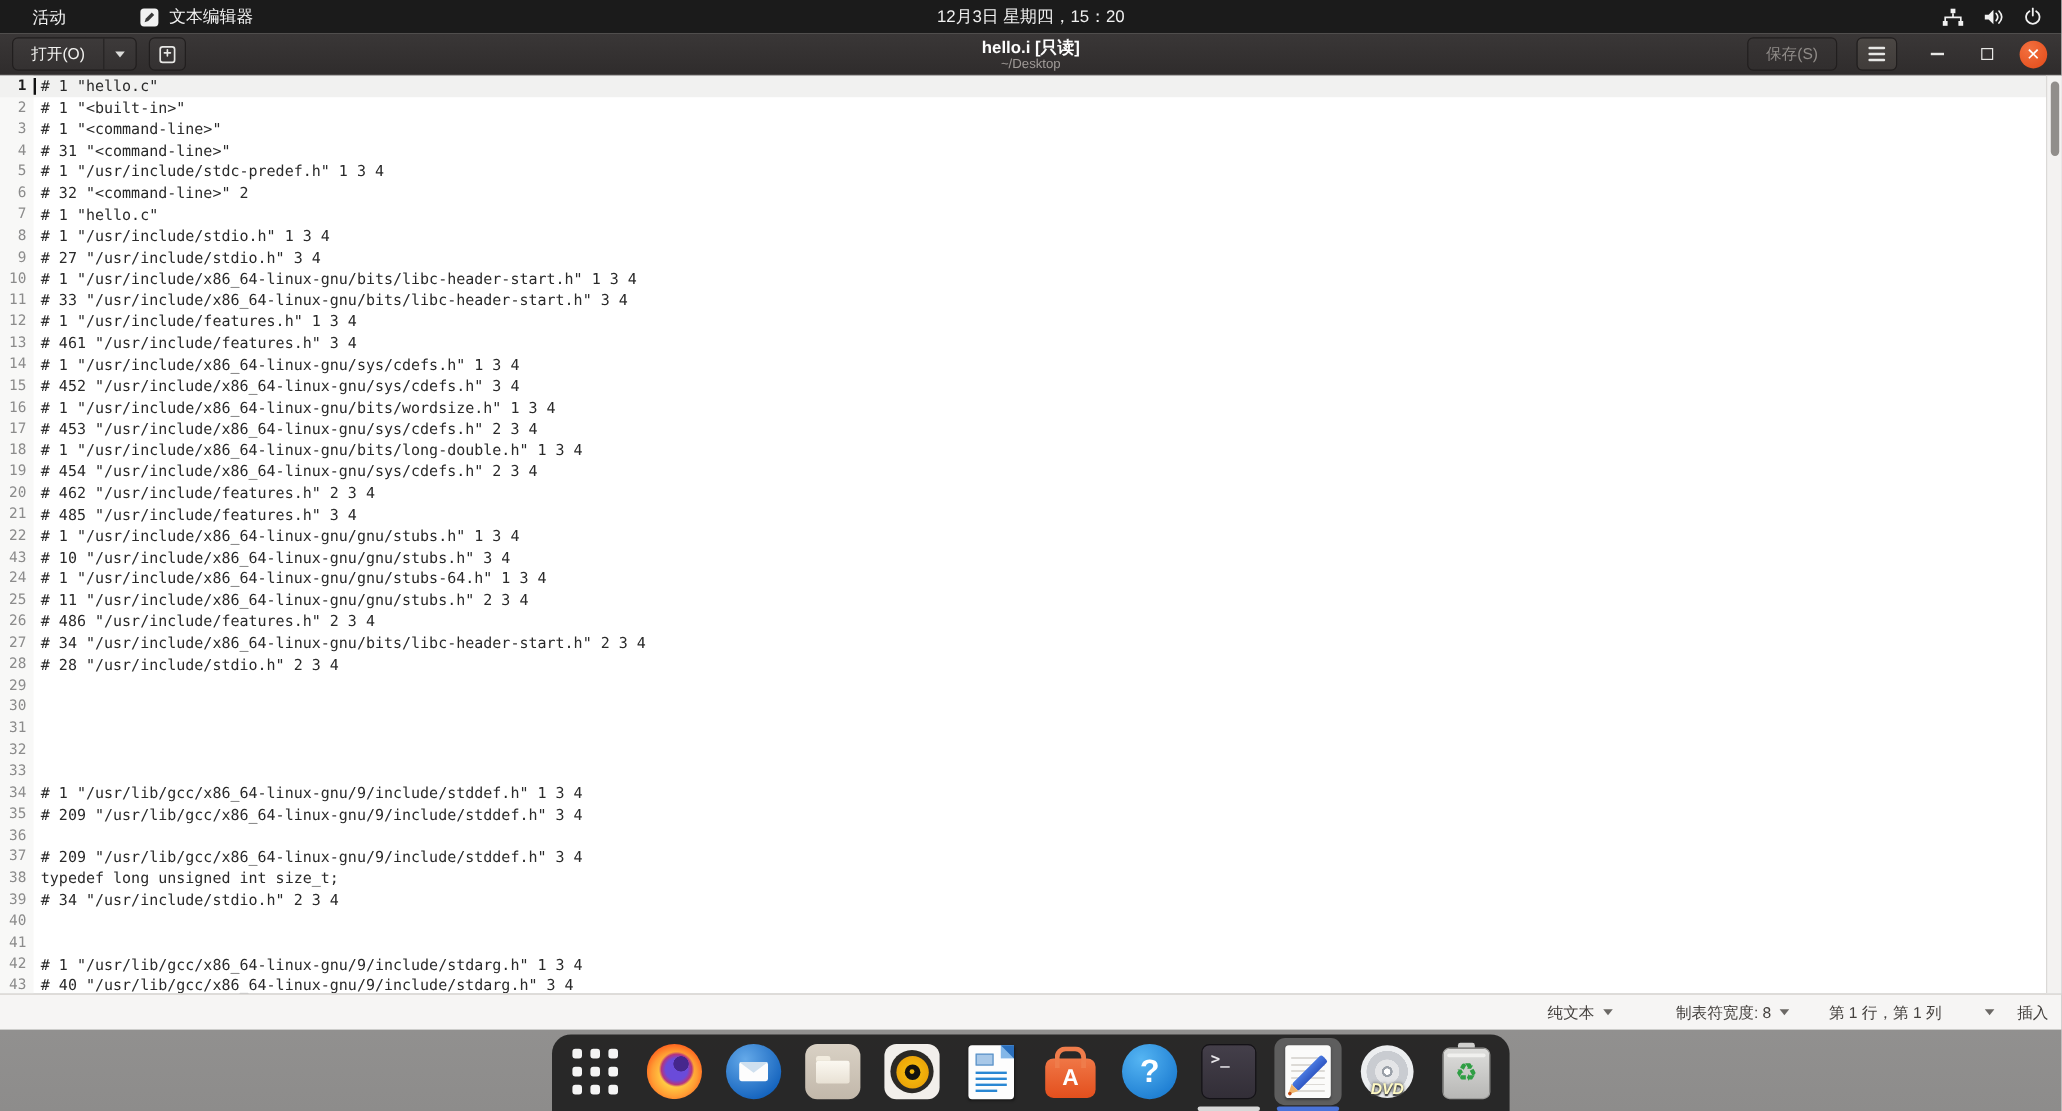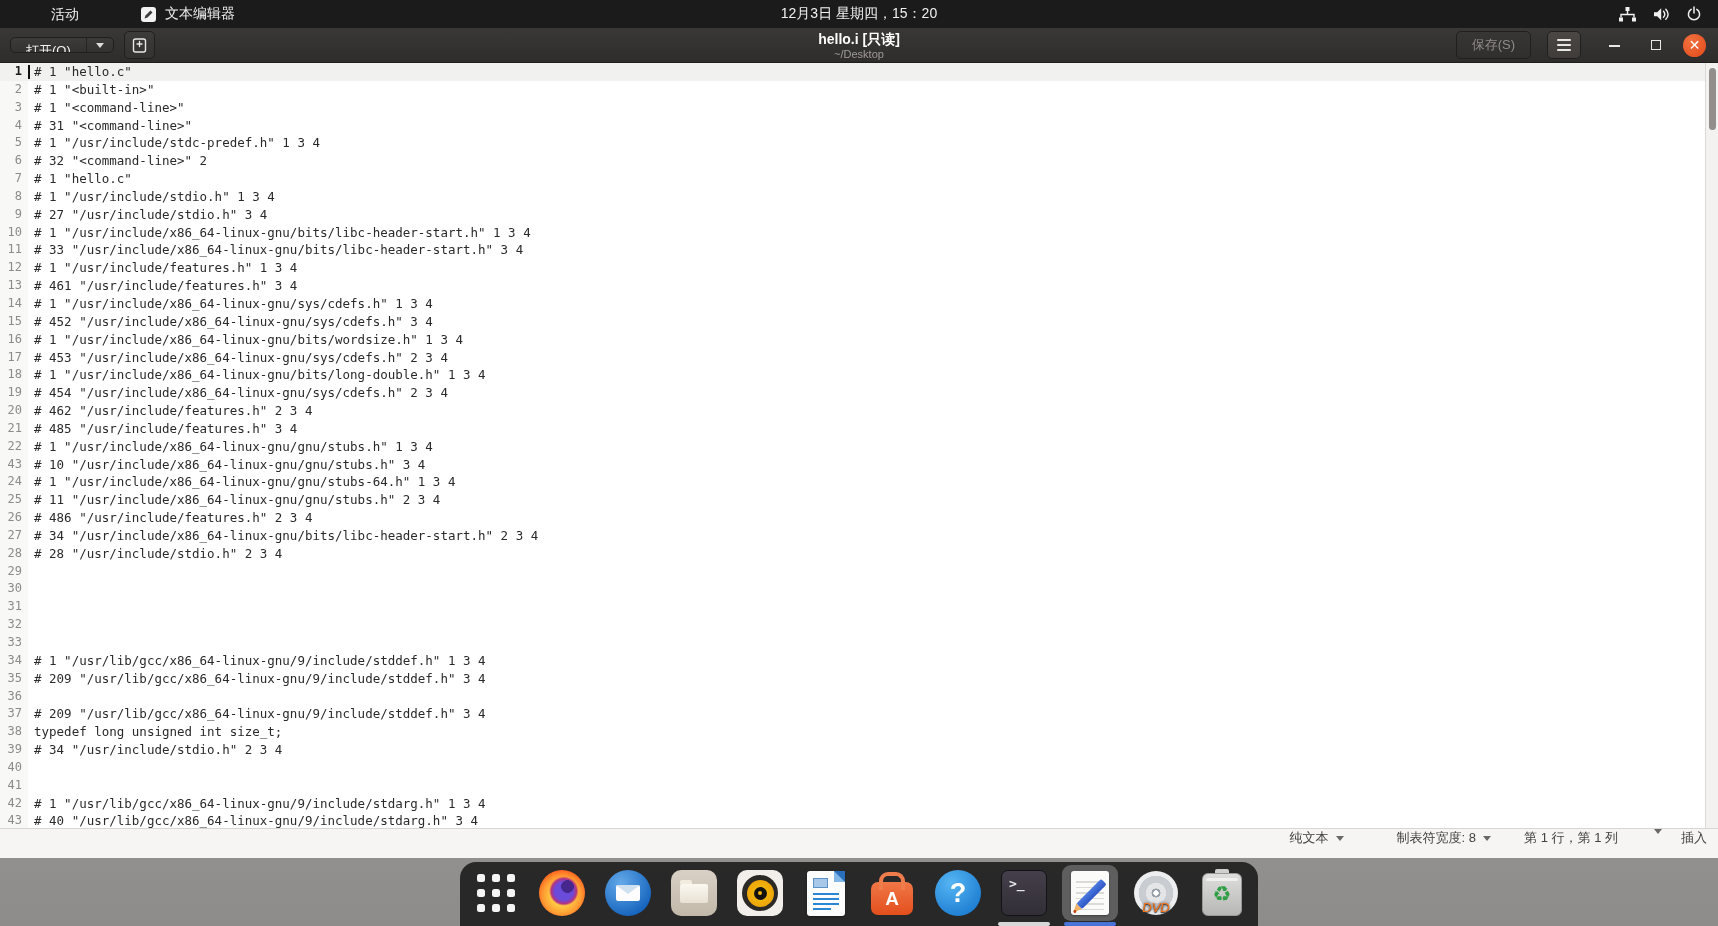--- a/index.html
+++ b/index.html
@@ -9,36 +9,36 @@
     font-family:"Liberation Sans","DejaVu Sans",sans-serif;
     background:linear-gradient(180deg,#c6c4c2 0%,#8d8c8b 100%);
   }
 
   
   .topbar {
     position:absolute; top:0; left:0; width:1718px; height:28px;
     background:#1b1b1b; color:#f1f1f1; font-size:14px;
     display:flex; align-items:center;
   }
-  .activities { padding:0 27px; height:28px; line-height:28px;margin-left:24px; }
+  .activities { padding:0 27px; height:28px; line-height:28px; }
   .app-indicator { display:flex; align-items:center; gap:8px; margin-left:34px; }
   .topbar-clock {
     position:absolute; left:0; right:0; text-align:center; pointer-events:none;
   }
   .top-status { margin-left:auto; display:flex; align-items:center; gap:16px; padding-right:16px; z-index:2; }
 
   
   .headerbar {
     position:absolute; top:28px; left:0; width:1718px; height:35px;
     background:linear-gradient(180deg,#3a3737 0%,#2f2c2c 100%);
     border-bottom:1px solid #201d1d;
     display:flex; align-items:center; padding:0 10px; color:#eeeeec;
   }
   .open-split {
-    display:flex; height:16px; border:1px solid #211e1e; border-radius:5px;
+    display:flex; height:28px; border:1px solid #211e1e; border-radius:5px;
     background:linear-gradient(180deg,#3d3a3a,#343131); overflow:hidden;
   }
   .open-main { padding:0 15px; font-size:13px; line-height:26px; color:#f3f3f1; }
   .open-arrow { width:27px; border-left:1px solid #262323; display:grid; place-items:center; }
   .tri-down { width:0; height:0; border-left:4px solid transparent; border-right:4px solid transparent; border-top:5px solid #dcdcda; }
   .newdoc-btn {
     margin-left:10px; width:31px; height:28px; border:1px solid #211e1e; border-radius:5px;
     background:linear-gradient(180deg,#3d3a3a,#343131); display:grid; place-items:center;
   }
   .hb-title { position:absolute; left:0; right:0; top:3px; text-align:center; pointer-events:none; }
@@ -85,21 +85,21 @@
   .v-scrollbar {
     position:absolute; right:0; top:0; bottom:0; width:13px;
     background:#f3f2f1; border-left:1px solid #dbd9d7;
   }
   .v-thumb { position:absolute; top:5px; left:3px; width:7px; height:62px; background:#918e8b; border-radius:4px; }
 
   
   .statusbar {
     position:absolute; top:828px; left:0; width:1718px; height:30px;
     background:#f6f5f4; border-top:1px solid #d8d5d2;
-    display:flex; align-items:flex-start; justify-content:flex-end;
+    display:flex; align-items:center; justify-content:flex-end;
     font-size:13px; color:#44413e;
   }
   .sb-item { display:flex; align-items:center; gap:7px; }
   .sb-caret { width:0; height:0; border-left:4px solid transparent; border-right:4px solid transparent; border-top:5px solid #6b6865; }
   .sb-lang { margin-right:19px; }
   .sb-tab  { margin-right:33px;padding-left:34px; }
   .sb-pos  { margin-right:36px; }
   .sb-gocaret { margin-right:19px; }
   .sb-mode { margin-right:11px; }
 
@@ -179,21 +179,21 @@
     background:linear-gradient(180deg,#4a79e0,#2f57c4); border-radius:2px; transform:rotate(-45deg); }
   .ic-gedit .pen::before { content:''; position:absolute; left:-8px; top:0;
     border-style:solid; border-width:4px 8px 4px 0; border-color:transparent #efb269 transparent transparent; }
   .ic-gedit .pen::after { content:''; position:absolute; left:-8px; top:2.5px; width:3px; height:3px;
     background:#c24a12; border-radius:50%; }
 
   .ic-dvd { width:46px; height:46px; position:relative; display:grid; place-items:center; }
   .ic-dvd .disc { width:44px; height:44px; border-radius:50%;
     background:radial-gradient(circle,#ffffff 0 8%,#9aa0a8 9% 14%,#e4e5e7 15% 32%,#c9ccd1 33% 55%,#eceef0 56% 72%,#b6bac0 73% 100%); }
   .ic-dvd .lbl { position:absolute; bottom:1px; left:50%; transform:translateX(-50%);
-    color:#f97316; font-weight:400; font-style:italic; font-size:13px;
+    color:#fef9c3; font-weight:700; font-style:italic; font-size:13px;
     text-shadow:0 0 3px #444, 0 1px 1px #333; }
 
   .ic-trash { width:40px; height:43px; margin-top:2px; border-radius:6px; border:1px solid #9a9a98;
     background:linear-gradient(180deg,#dededc,#b7b7b5); position:relative; display:grid; place-items:center; }
   .ic-trash::before { content:''; position:absolute; top:4px; left:3px; right:3px; height:3px; background:#f0f0ee; border-radius:2px; }
   .ic-trash::after { content:''; position:absolute; top:-5px; left:50%; transform:translateX(-50%);
     width:14px; height:4px; background:#d0d0ce; border-radius:2px 2px 0 0; }
   .ic-trash .rec { color:#2f9e44; font-size:21px; line-height:1; font-family:"DejaVu Sans",sans-serif; }
 </style>
 </head>

